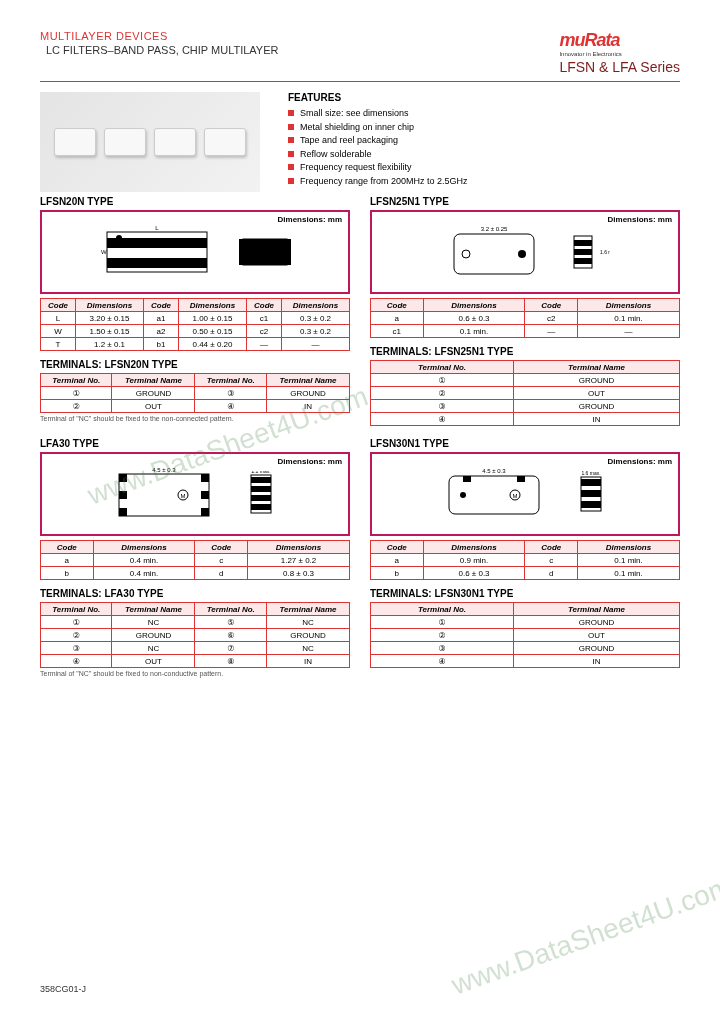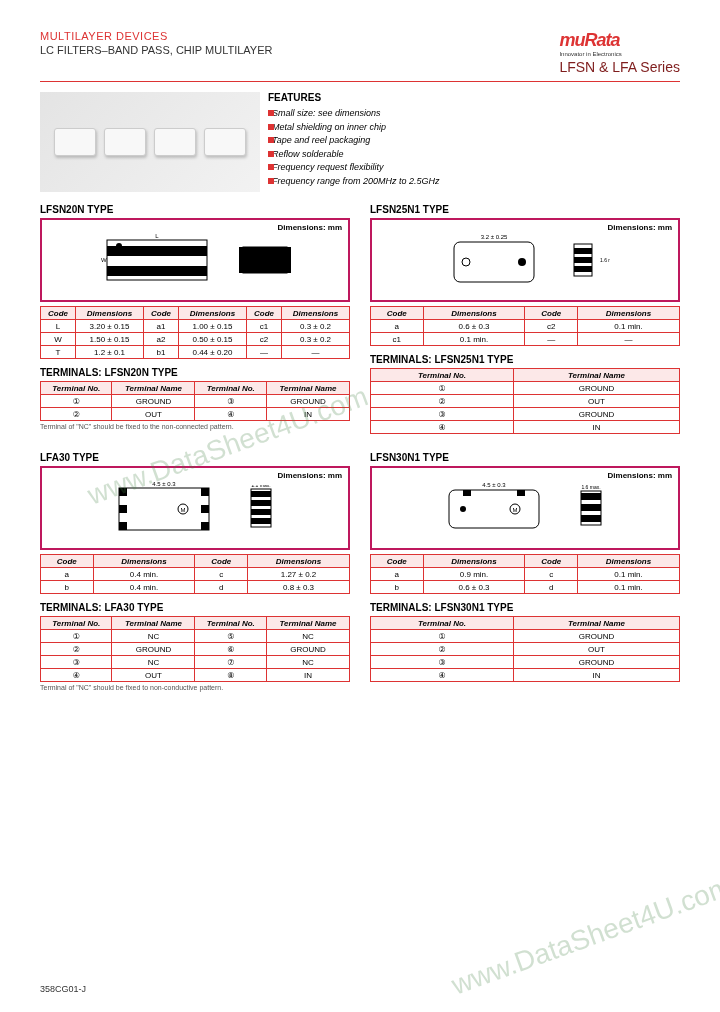--- a/index.html
+++ b/index.html
@@ -1,35 +1,35 @@
 <!DOCTYPE html>
 <html><head>
 <meta charset="utf-8">
 <style>
   * { box-sizing: border-box; margin: 0; padding: 0; }
   body { font-family: Arial, sans-serif; font-size: 9px; background: #888; display: flex; justify-content: center; }
   .page { width: 720px; height: 1012px; background: #fff; padding: 30px 40px; position: relative; }
   .header { display: flex; justify-content: space-between; align-items: flex-start; margin-bottom: 6px; }
   .header-left { }
   .title1 { color: #d33; letter-spacing: 0.5px; font-size: 11px; margin-bottom: 2px; }
-  .title2 { color: #333; font-size: 11px; }
+  .title2 { color: #333; font-size: 11px; margin-left: 6px; }
   .header-right { text-align: left; }
   .logo { color: #d33; font-weight: bold; font-style: italic; font-size: 18px; letter-spacing: -1px; }
   .logo-sub { font-size: 6px; color: #333; }
   .series { font-size: 14px; color: #7f1d1d; margin-top: 2px; }
   .hr { border-top: 1px solid #d33; margin-bottom: 10px; height: 1px; }
-  .top-row { display: flex; gap: 8px; margin-bottom: 12px; }
+  .top-row { display: flex; gap: 28px; margin-bottom: 4px; }
   .photo { width: 220px; height: 100px; background: linear-gradient(135deg, #e4e4e4, #f2f2f2); display: flex; align-items: center; justify-content: center; gap: 8px; flex-wrap: wrap; padding: 10px; }
   .chip { width: 42px; height: 28px; background: #f8f8f8; border: 1px solid #ccc; border-radius: 3px; box-shadow: 1px 2px 3px rgba(0,0,0,0.2); }
   .features { flex: 1; }
   .feat-title { font-weight: bold; font-size: 10px; margin-bottom: 4px; }
   .feat-list { list-style: none; }
-  .feat-list li { font-size: 9px; line-height: 1.5; padding-left: 4px; position: relative; font-style: italic; }
+  .feat-list li { font-size: 9px; line-height: 1.5; padding-left: 12px; position: relative; }
   .feat-list li::before { content: ""; position: absolute; left: 0; top: 3px; width: 6px; height: 6px; background: #d33; }
-  .grid { display: grid; grid-template-columns: 1fr 1fr; gap: 18px 20px; }
+  .grid { display: grid; grid-template-columns: 1fr 1fr; gap: 12px 20px; }
   .block { }
   .block-title { font-weight: bold; font-size: 10px; margin-bottom: 3px; }
   .outline { border: 2px solid #be185d; padding: 6px; position: relative; background: #fff; margin-bottom: 4px; }
   .dimlabel { position: absolute; top: 3px; right: 6px; font-weight: bold; font-size: 8px; }
   .diagram { height: 68px; display: flex; align-items: center; justify-content: center; gap: 10px; }
   .diagram svg { max-width: 100%; }
   table { border-collapse: collapse; width: 100%; font-size: 8px; }
   th, td { border: 1px solid #d33; padding: 1.5px 3px; text-align: center; }
   th { background: #fce8e8; font-weight: bold; font-style: italic; }
   .note { font-size: 7px; color: #555; margin-top: 2px; }

